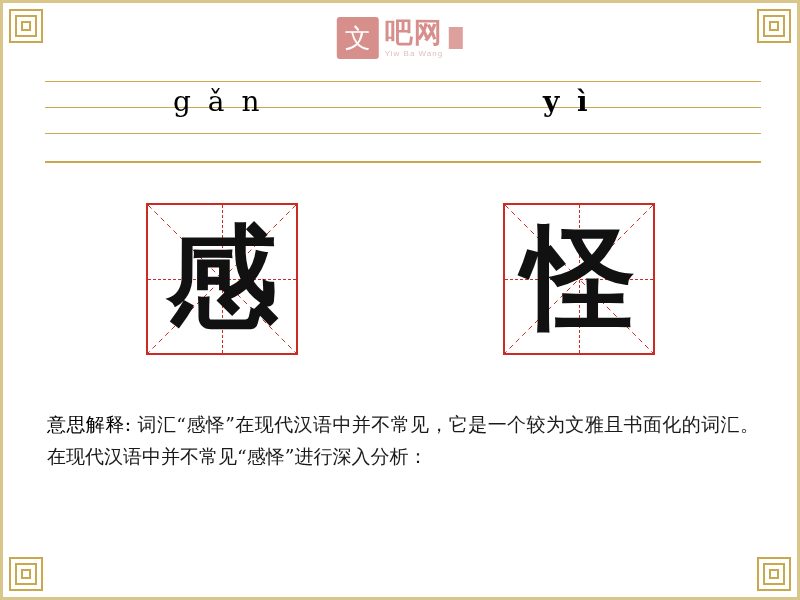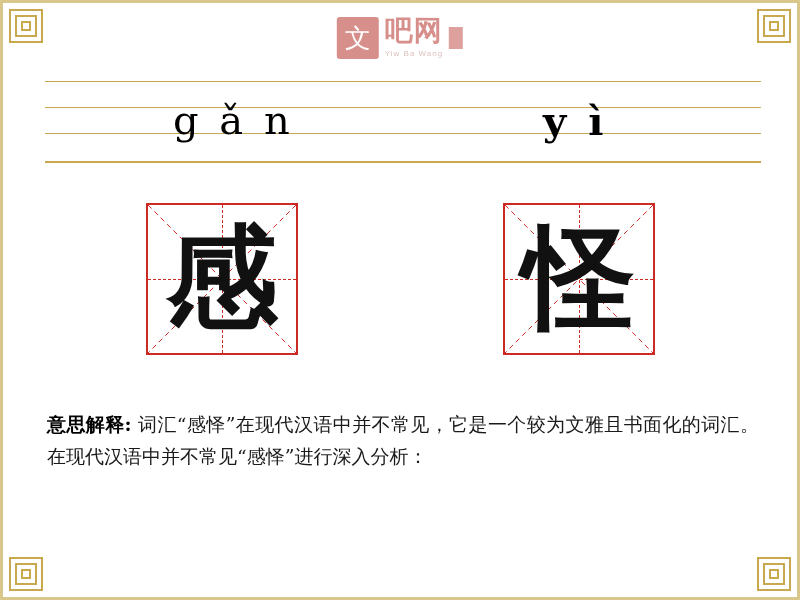--- a/index.html
+++ b/index.html
@@ -72,21 +72,21 @@
     border-radius: 3px;
   }
   .logo-text-wrap {
     margin-left: 6px;
     line-height: 1;
   }
   .logo-text {
     font-size: 28px;
     color: #b8342e;
     font-weight: bold;
-    font-family: Liberation Mono, monospace;
+    font-family: Liberation Sans, sans-serif;
     letter-spacing: 1px;
   }
   .logo-sub {
     font-size: 8px;
     color: #c08a86;
     letter-spacing: 1px;
     font-family: "Liberation Sans", sans-serif;
     margin-top: 3px;
     text-align: right;
   }
@@ -113,23 +113,23 @@
     border-top: 1px solid #c9a94f;
   }
   .staff .line.solid-thick { border-top: 2px solid #c9a94f; }
   .staff .l1 { top: 0px; }
   .staff .l2 { top: 26px; }
   .staff .l3 { top: 52px; }
   .staff .l4 { top: 80px; }
 
   .pinyin {
     position: absolute;
-    top: 16px;
+    top: 4px;
     font-family: "DejaVu Serif", serif;
-    font-size: 40px;
+    font-size: 28px;
     color: #000000;
     letter-spacing: 4px;
     white-space: nowrap;
   }
   .pinyin-1 { left: 128px; }
   .pinyin-2 { left: 498px; font-weight: bold; }
 
   
   .grid-box {
     position: absolute;
@@ -174,21 +174,21 @@
     top: 405px;
     left: 44px;
     width: 712px;
     font-family: "DejaVu Serif", serif;
     font-size: 19px;
     line-height: 32px;
     color: #1a1a1a;
     text-align: justify;
   }
   .explanation .label {
-    font-weight: bold;
+    font-weight: normal;
     color: #000000;
   }
 </style>
 </head>
 <body>
 
 <div class="page">
 
   <div class="corner corner-tl">
     <span class="c1"></span>

